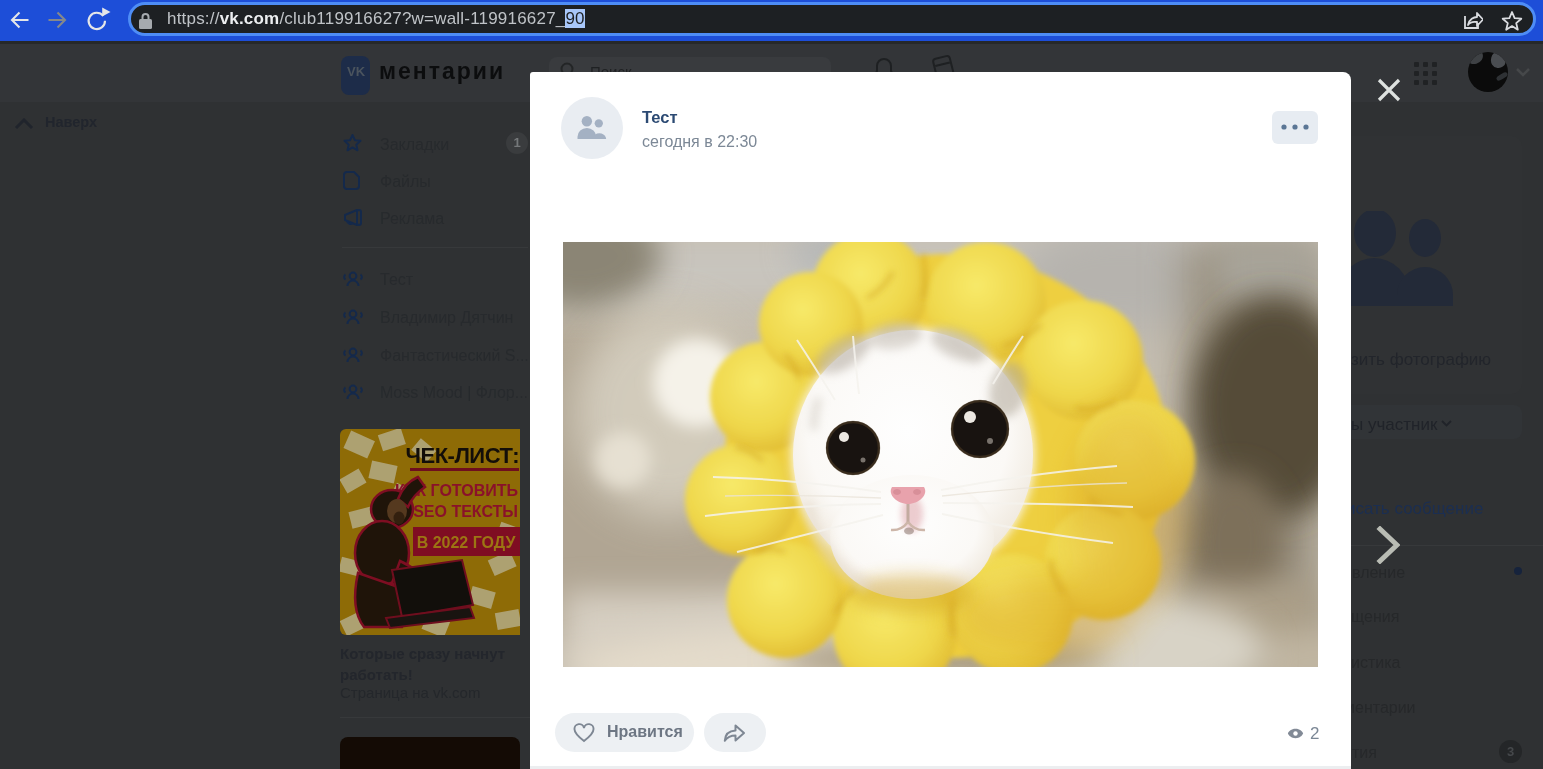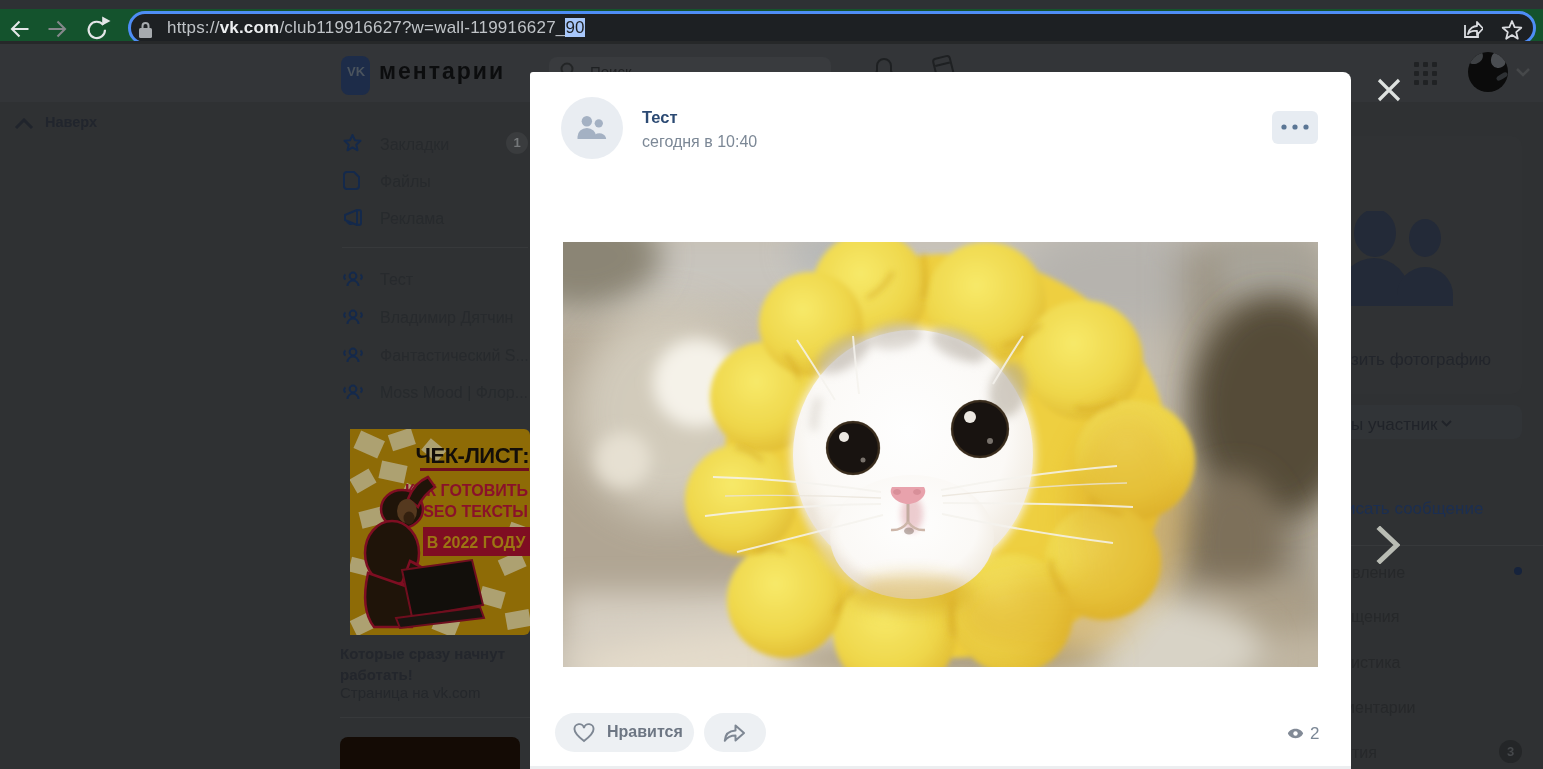--- a/index.html
+++ b/index.html
@@ -1,37 +1,37 @@
 <!DOCTYPE html>
 <html><head><meta charset="utf-8">
 <style>
 * { margin:0; padding:0; box-sizing:border-box; }
 html,body { width:1543px; height:769px; overflow:hidden; }
 body { font-family:"Liberation Sans", sans-serif; background:#2e3134; position:relative; }
 .abs { position:absolute; }
 
-#chrome { position:absolute; left:0; top:9px; width:1543px; height:41px; background:#14532d; }
+#chrome { position:absolute; left:0; top:0; width:1543px; height:41px; background:#1d4ed8; }
 #chromeline { position:absolute; left:0; top:41px; width:1543px; height:3px; background:#262829; }
 #urlpill { position:absolute; left:128px; top:2px; width:1408px; height:34px; background:#1d2023; border:3px solid #4e8df6; border-radius:17px; }
 .url { position:absolute; left:167px; top:9px; font-size:17px; color:#bfc3c7; letter-spacing:0.2px; white-space:nowrap; }
 .url b { color:#eceef0; font-weight:bold; }
 .url .sel { background:#a8c7fa; color:#1d2023; }
 
 #vkheader { position:absolute; left:0; top:44px; width:1543px; height:58px; background:#333538; }
 #pagebg { position:absolute; left:0; top:102px; width:1543px; height:667px; background:#2f3133; }
 #vklogo { position:absolute; left:341px; top:56px; width:29px; height:39px; background:#1d2c49; border-radius:8px; }
 #vklogo span { position:absolute; left:6px; top:8px; font-size:13px; font-weight:bold; color:#4b545e; }
 #vkword { position:absolute; left:379px; top:58px; font-size:23px; font-weight:bold; color:#0c0d0e; letter-spacing:2px; }
 #searchpill { position:absolute; left:549px; top:57px; width:282px; height:31px; background:#393b3e; border-radius:8px; }
 .sbitem { position:absolute; left:380px; font-size:16px; color:#272a2d; white-space:nowrap; }
 .sbicon { position:absolute; left:342px; }
 #badge1 { position:absolute; left:506px; top:132px; width:22px; height:22px; border-radius:11px; background:#3a3c3e; color:#75787a; font-size:13px; font-weight:bold; text-align:center; line-height:22px; }
 .divider { position:absolute; background:#37393b; height:1px; }
 
-#adimg { position:absolute; left:340px; top:429px; width:190px; height:206px; border-radius:6px; overflow:hidden;text-align:right; }
+#adimg { position:absolute; left:340px; top:429px; width:190px; height:206px; border-radius:6px; overflow:hidden; }
 .adcap { position:absolute; left:340px; color:#23262c; font-size:15px; font-weight:bold; }
 #adpage { position:absolute; left:340px; top:684px; color:#24272b; font-size:15px; }
 #ad2 { position:absolute; left:340px; top:737px; width:180px; height:32px; background:#140b05; border-radius:8px 8px 0 0; }
 
 .rfrag { position:absolute; white-space:nowrap; }
 #rcard1 { position:absolute; left:1351px; top:136px; width:171px; height:258px; background:#303234; border-radius:0 10px 10px 0; }
 #rbtn { position:absolute; left:1351px; top:405px; width:171px; height:34px; background:#313437; border-radius:0 8px 8px 0; }
 #badge3 { position:absolute; left:1499px; top:740px; width:23px; height:23px; border-radius:12px; background:#242628; color:#45484b; font-size:13px; font-weight:bold; text-align:center; line-height:23px; }
 #bluedot { position:absolute; left:1514px; top:567px; width:8px; height:8px; border-radius:4px; background:#16233c; }
 
@@ -252,21 +252,21 @@
   <div id="avatar"></div>
   <svg class="abs" style="left:45px;top:42px" width="32" height="27" viewBox="0 0 30 26">
     <g fill="#a4b1c3">
     <circle cx="11" cy="7" r="5"></circle>
         <path d="M2 22 a9 8.5 0 0 1 18 0 v2 h-18z"></path>
     <circle cx="22.5" cy="9" r="4"></circle>
         <path d="M16.5 23 a7 7 0 0 1 13 0 v1 h-13z"></path>
     </g>
   </svg>
   <div id="mtitle">Тест</div>
-  <div id="mdate">сегодня в 10:40</div>
+  <div id="mdate">сегодня в 22:30</div>
   <div id="dotbtn"><svg width="46" height="33" viewBox="0 0 46 33">
         <circle cx="12" cy="16" r="2.6" fill="#5b7695"></circle>
         <circle cx="23" cy="16" r="2.6" fill="#5b7695"></circle>
         <circle cx="34" cy="16" r="2.6" fill="#5b7695"></circle>
       </svg></div>
   <div id="photo">
   <svg width="755" height="425" viewBox="0 0 755 425">
     <defs>
       <filter id="b8" x="-50%" y="-50%" width="200%" height="200%">
             <feGaussianBlur stdDeviation="8"></feGaussianBlur>

